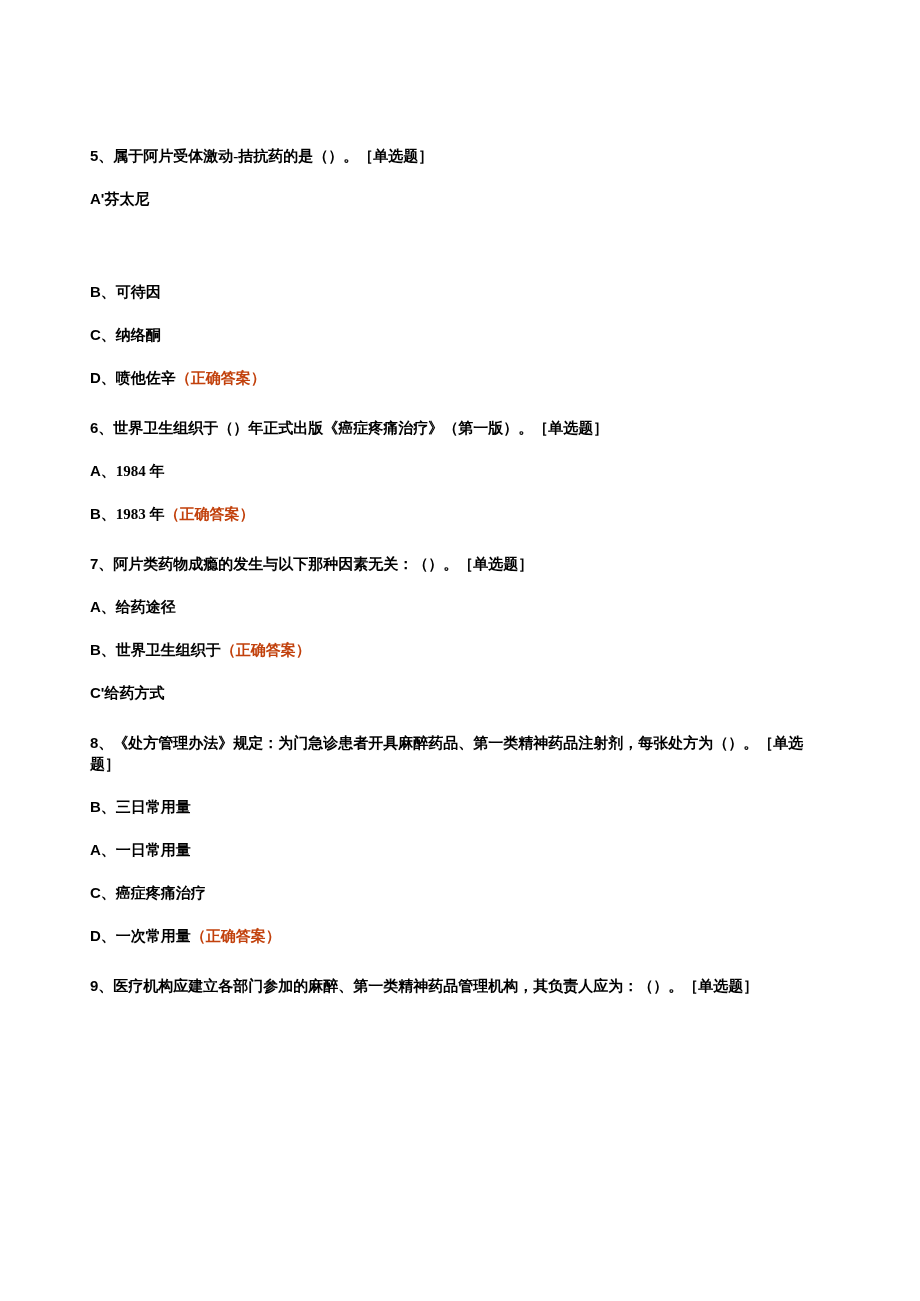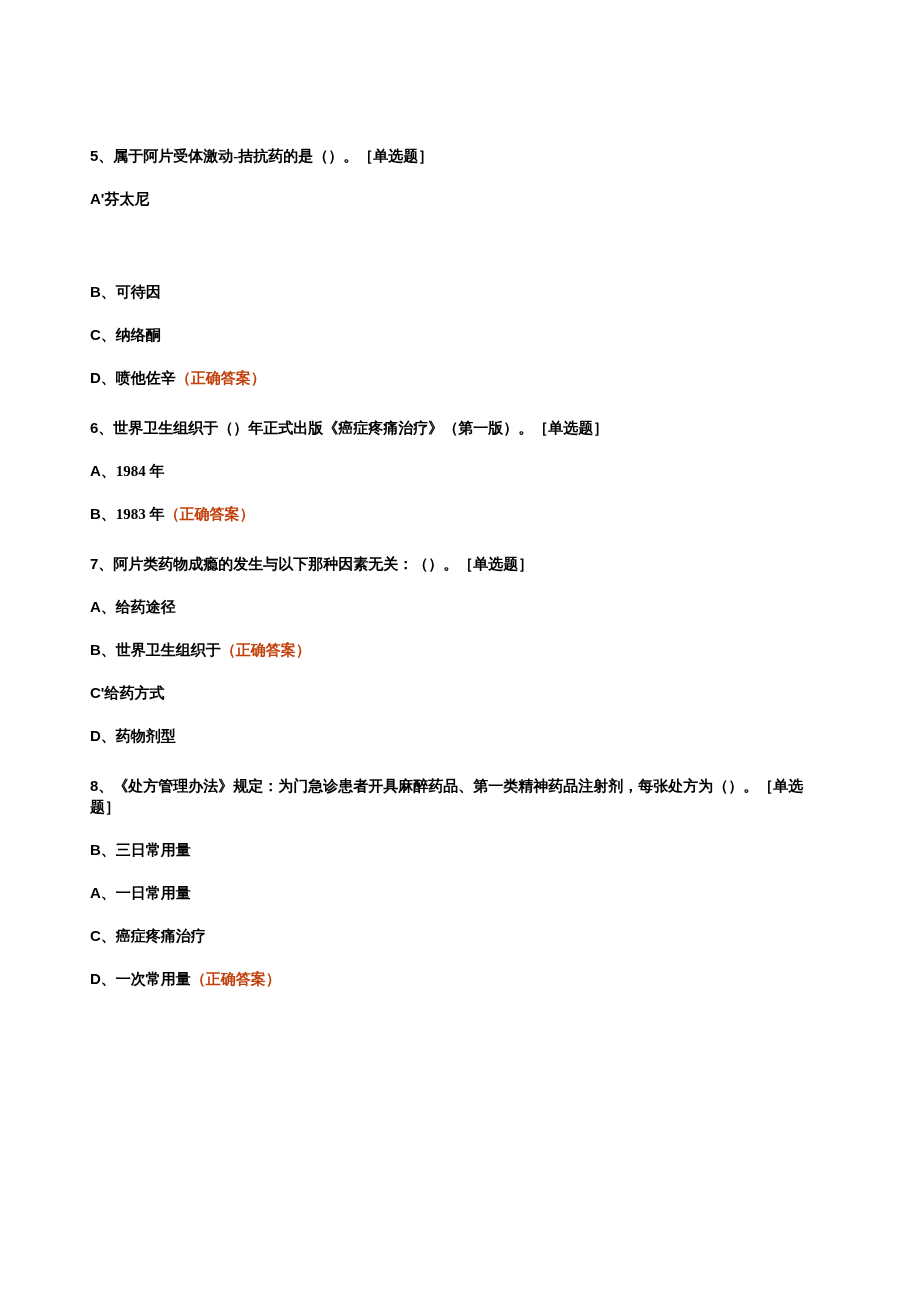--- a/index.html
+++ b/index.html
@@ -51,22 +51,24 @@
     <div class="question-block">
       <div class="line"><span class="option-letter">6</span><span class="option-text">、</span><span class="option-text">世界卫生组织于（）年正式出版《癌症疼痛治疗》（第一版）。［单选题］</span></div>
       <div class="line"><span class="option-letter">A、</span><span class="option-text">1984 年</span></div>
       <div class="line"><span class="option-letter">B、</span><span class="option-text">1983 年</span><span class="correct">（正确答案）</span></div>
     </div>
     <div class="question-block">
       <div class="line"><span class="option-letter">7</span><span class="option-text">、</span><span class="option-text">阿片类药物成瘾的发生与以下那种因素无关：（）。［单选题］</span></div>
       <div class="line"><span class="option-letter">A、</span><span class="option-text">给药途径</span></div>
       <div class="line"><span class="option-letter">B、</span><span class="option-text">世界卫生组织于</span><span class="correct">（正确答案）</span></div>
       <div class="line"><span class="option-letter">C'</span><span class="option-text">给药方式</span></div>
-      <div class="line"><span class="option-letter">D、</span><span class="option-text">药物剂型</span></div>
     </div>
     <div class="question-block">
       <div class="line"><span class="option-letter">8</span><span class="option-text">、</span><span class="option-text">《处方管理办法》规定：为门急诊患者开具麻醉药品、第一类精神药品注射剂，每张处方为（）。［单选题］</span></div>
       <div class="line"><span class="option-letter">B、</span><span class="option-text">三日常用量</span></div>
       <div class="line"><span class="option-letter">A、</span><span class="option-text">一日常用量</span></div>
       <div class="line"><span class="option-letter">C、</span><span class="option-text">癌症疼痛治疗</span></div>
       <div class="line"><span class="option-letter">D、</span><span class="option-text">一次常用量</span><span class="correct">（正确答案）</span></div>
     </div>
+    <div class="question-block">
+      <div class="line"><span class="option-letter">9</span><span class="option-text">、</span><span class="option-text">医疗机构应建立各部门参加的麻醉、第一类精神药品管理机构，其负责人应为：（）。［单选题］</span></div>
+    </div>
   </div>
 
 </body></html>

